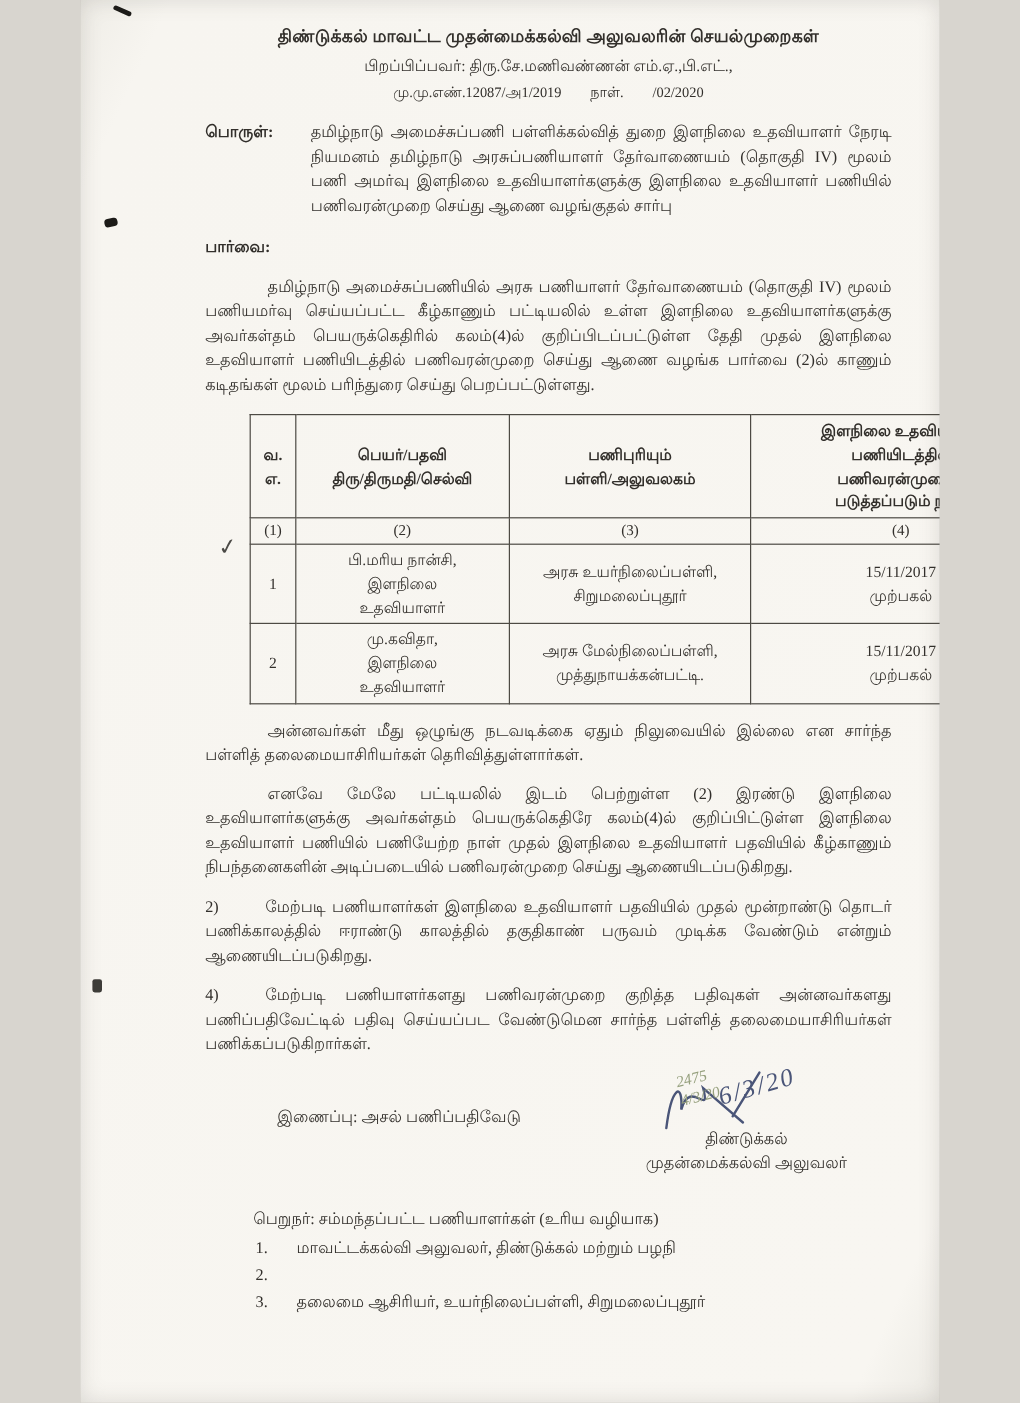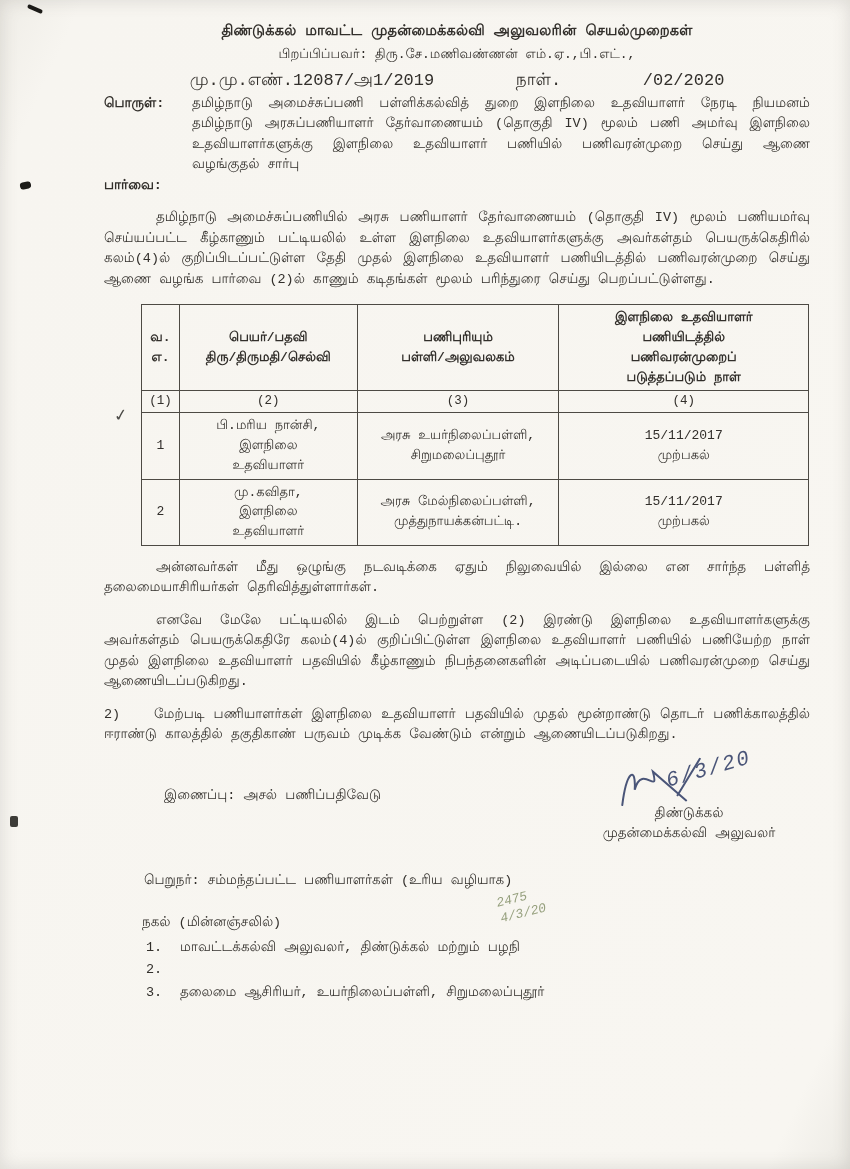--- a/index.html
+++ b/index.html
@@ -1,35 +1,35 @@
 <!DOCTYPE html>
 <html><head>
 <meta charset="utf-8">
 <style>
   * { margin: 0; padding: 0; box-sizing: border-box; }
   html, body { background: #d8d5cf; }
   .page {
     position: relative;
-    width: 850px;
+    width: 716px;
     height: 1169px;
     margin: 0 auto;
     background: linear-gradient(115deg, #efede7 0%, #f7f5f0 6%, #f8f6f1 94%, #eceae4 100%);
     color: #322f2b;
-    font-family: Liberation Mono, monospace;
+    font-family: Liberation Serif, serif;
     font-size: 13.5px;
     line-height: 1.52;
     overflow: hidden;
     box-shadow: inset 0 0 18px rgba(90,85,75,.18);
   }
   .content { padding: 20px 40px 0 104px; }
   .center { text-align: center; }
   .title { font-weight: bold; font-size: 14.5px; letter-spacing: .2px; }
   .issuer { font-size: 13px; margin-top: 3px; }
-  .refline { font-size: 17px; margin-top: 3px; white-space: pre-wrap; }
-  .labelrow { display: flex; }
+  .refline { font-size: 12px; margin-top: 3px; white-space: pre-wrap; }
+  .labelrow { display: flex; margin-top: 14px; }
   .labelrow .label { width: 88px; flex: 0 0 88px; font-weight: bold; }
   .labelrow .labeltext { flex: 1; }
   .just { text-align: justify; }
   .para { margin-top: 12px; }
   .indent { text-indent: 52px; }
   .pre { white-space: pre-line; }
   .tablewrap { position: relative; margin: 14px 0 0 37px; width: 668px; }
   table { border-collapse: collapse; width: 668px; font-size: 13px; }
   th, td { border: 1px solid #4d4a44; padding: 3px 6px; vertical-align: middle; text-align: center; }
   th { font-weight: bold; height: 74px; }
@@ -140,38 +140,40 @@
       </tbody>
         </table>
     </div>
 
     <p class="para indent just">அன்னவர்கள் மீது ஒழுங்கு நடவடிக்கை ஏதும் நிலுவையில் இல்லை என சார்ந்த பள்ளித் தலைமையாசிரியர்கள் தெரிவித்துள்ளார்கள்.</p>
     <p class="para indent just">எனவே மேலே பட்டியலில் இடம் பெற்றுள்ள (2) இரண்டு இளநிலை உதவியாளர்களுக்கு அவர்கள்தம் பெயருக்கெதிரே கலம்(4)ல் குறிப்பிட்டுள்ள இளநிலை உதவியாளர் பணியில் பணியேற்ற நாள் முதல் இளநிலை உதவியாளர் பதவியில் கீழ்காணும் நிபந்தனைகளின் அடிப்படையில் பணிவரன்முறை செய்து ஆணையிடப்படுகிறது.</p>
 
     <p class="para just">
       <span class="ptnum">2)</span><span>மேற்படி பணியாளர்கள் இளநிலை உதவியாளர் பதவியில் முதல் மூன்றாண்டு தொடர் பணிக்காலத்தில் ஈராண்டு காலத்தில் தகுதிகாண் பருவம் முடிக்க வேண்டும் என்றும் ஆணையிடப்படுகிறது.</span>
     </p>
+    <p class="para just">
+      <span class="ptnum">4)</span><span>மேற்படி பணியாளர்களது பணிவரன்முறை குறித்த பதிவுகள் அன்னவர்களது பணிப்பதிவேட்டில் பதிவு செய்யப்பட வேண்டுமென சார்ந்த பள்ளித் தலைமையாசிரியர்கள் பணிக்கப்படுகிறார்கள்.</span>
+    </p>
 
     <div class="sigrow">
       <div class="enclosure">இணைப்பு: அசல் பணிப்பதிவேடு</div>
       <div class="sigblock">
         <div class="sig-ink">
           <svg width="150" height="52" viewBox="0 0 150 52">
             <path d="M6 44 C 14 10, 24 6, 20 30 C 30 4, 44 40, 40 14 L 70 46 M 62 40 L 88 6" stroke="#4a5578" stroke-width="2" fill="none" stroke-linecap="round"></path>
           </svg>
           <span class="sigdate">6/3/20</span>
         </div>
         <div>திண்டுக்கல்</div>
         <div>முதன்மைக்கல்வி அலுவலர்</div>
       </div>
     </div>
 
     <p class="recipient">பெறுநர்: சம்மந்தப்பட்ட பணியாளர்கள் (உரிய வழியாக)</p>
 
-    <div class="copyhead">நகல் (மின்னஞ்சலில்)</div>
     <div class="copylist">
       <div class="copyitem">
         <span class="num">1.</span>
         <span>மாவட்டக்கல்வி அலுவலர், திண்டுக்கல் மற்றும் பழநி</span>
       </div>
       <div class="copyitem">
         <span class="num">2.</span>
       </div>
       <div class="copyitem">
         <span class="num">3.</span>

